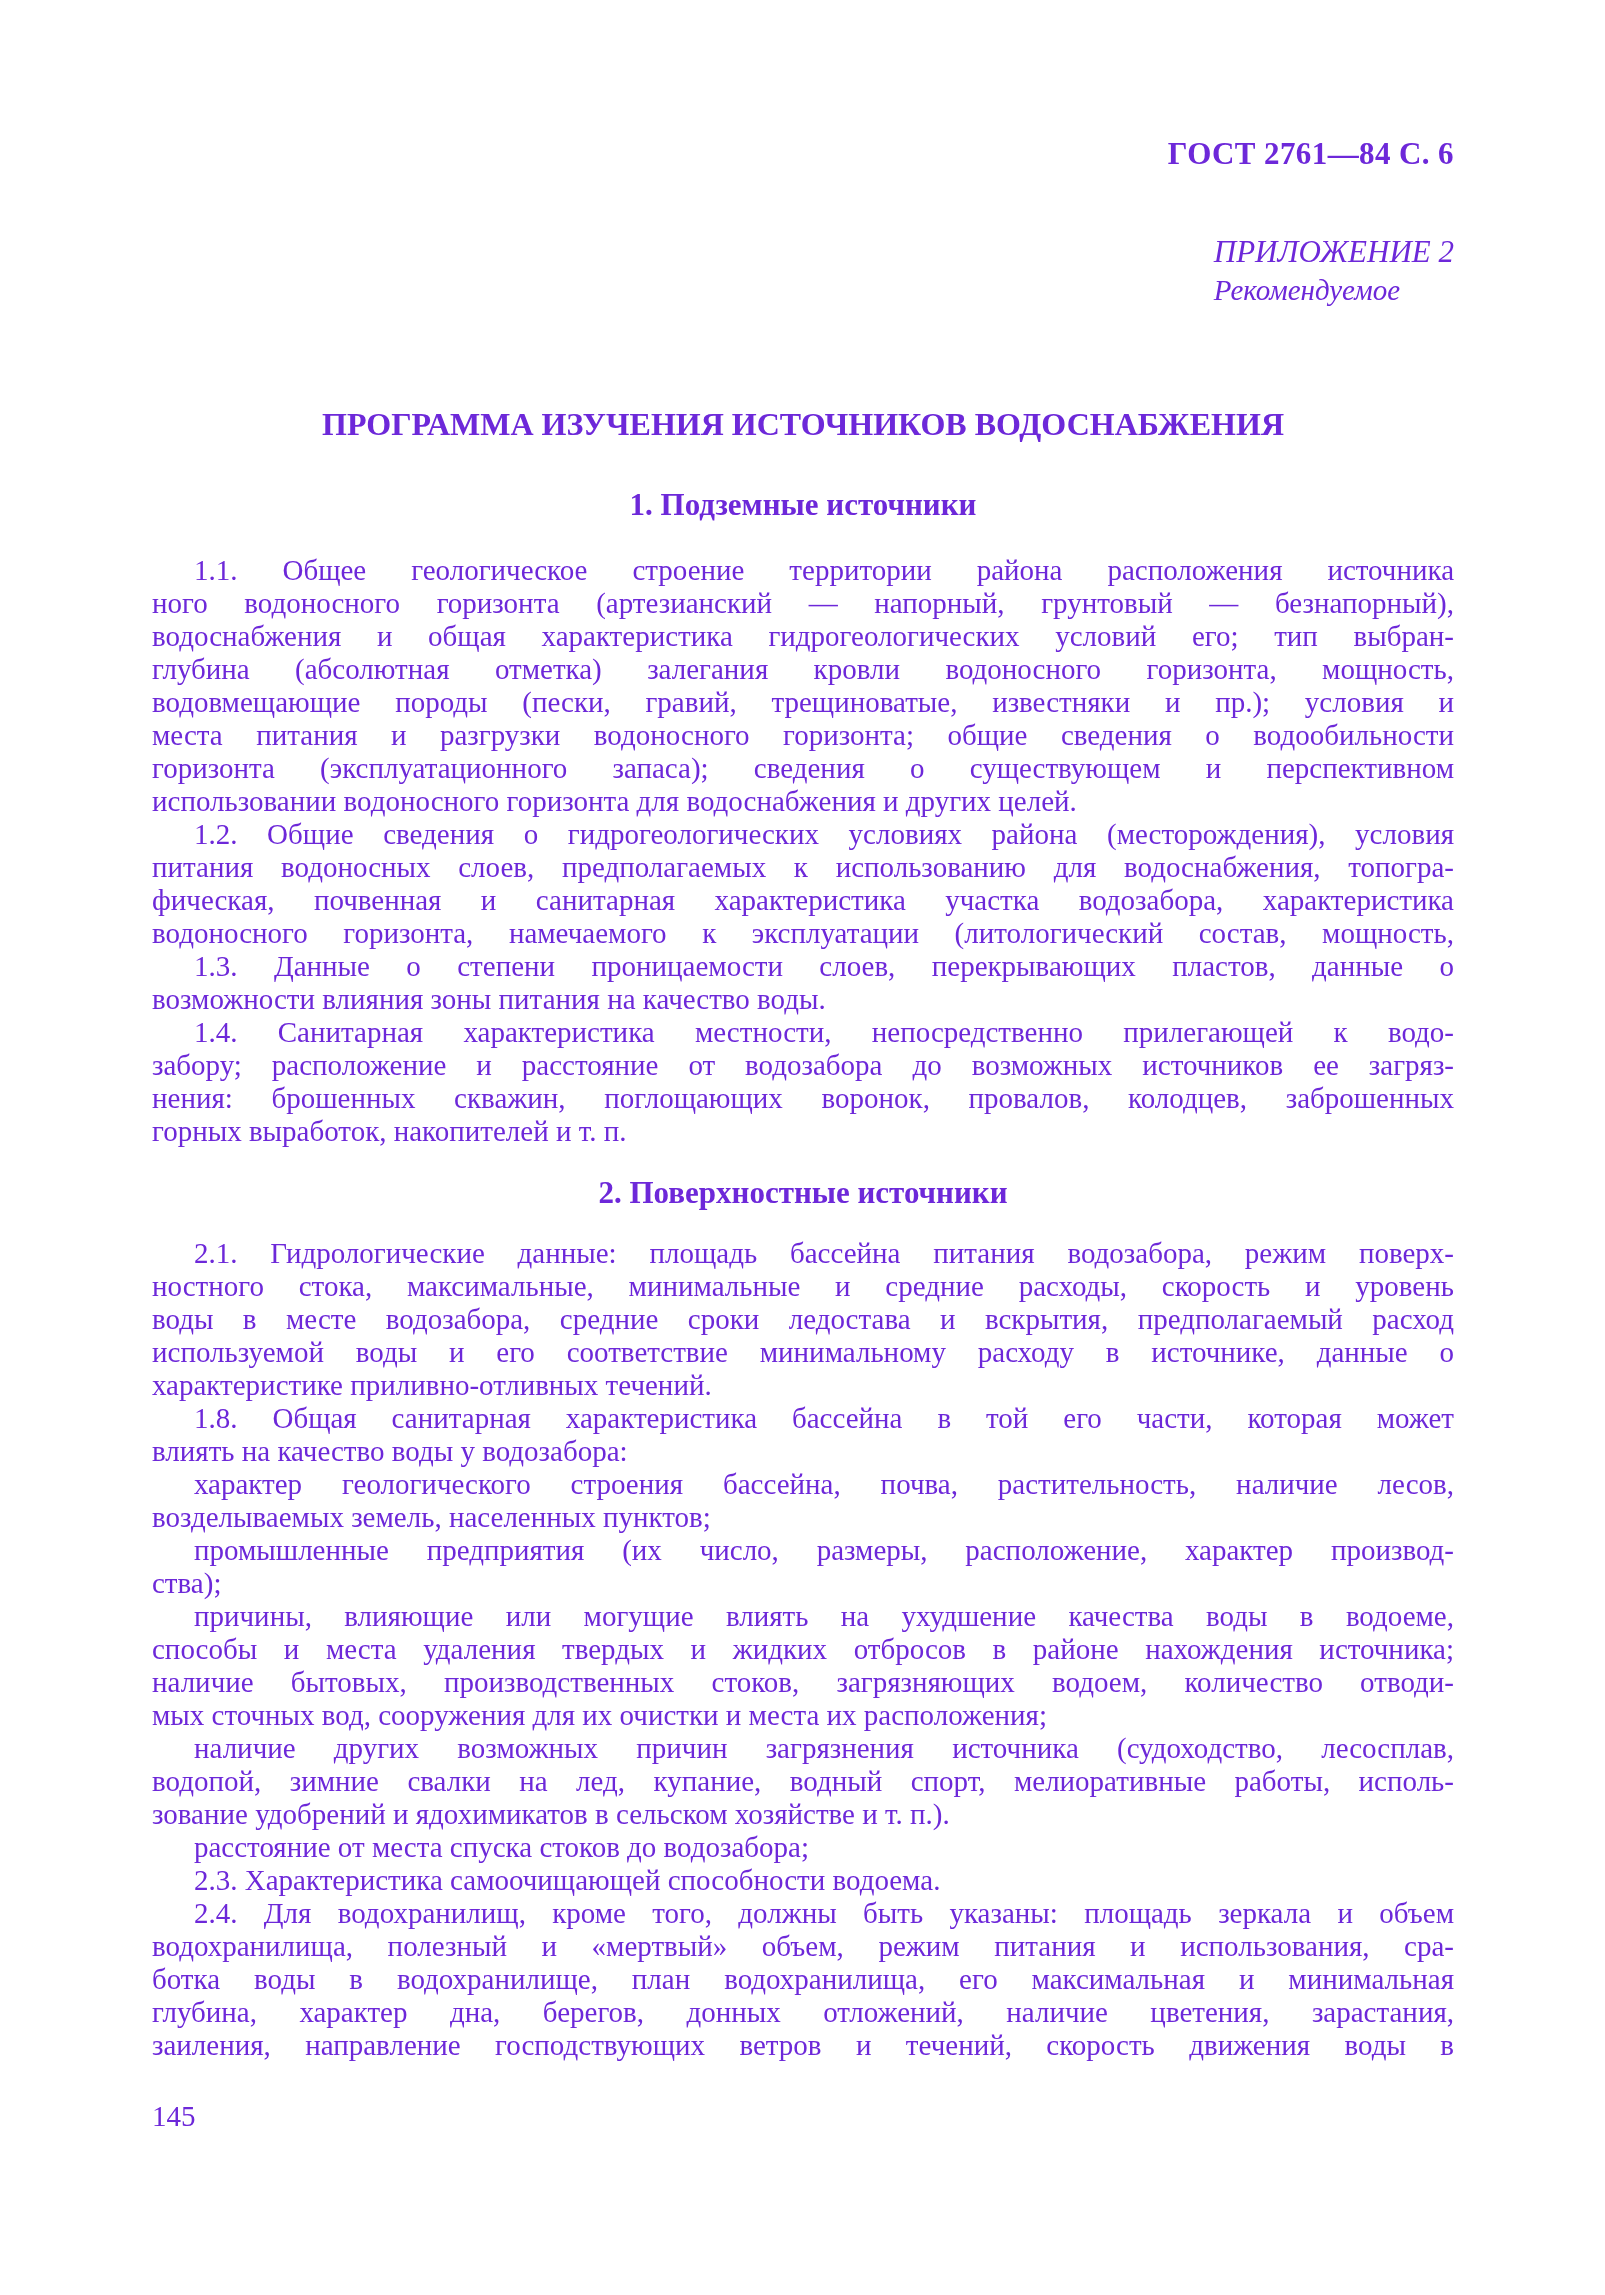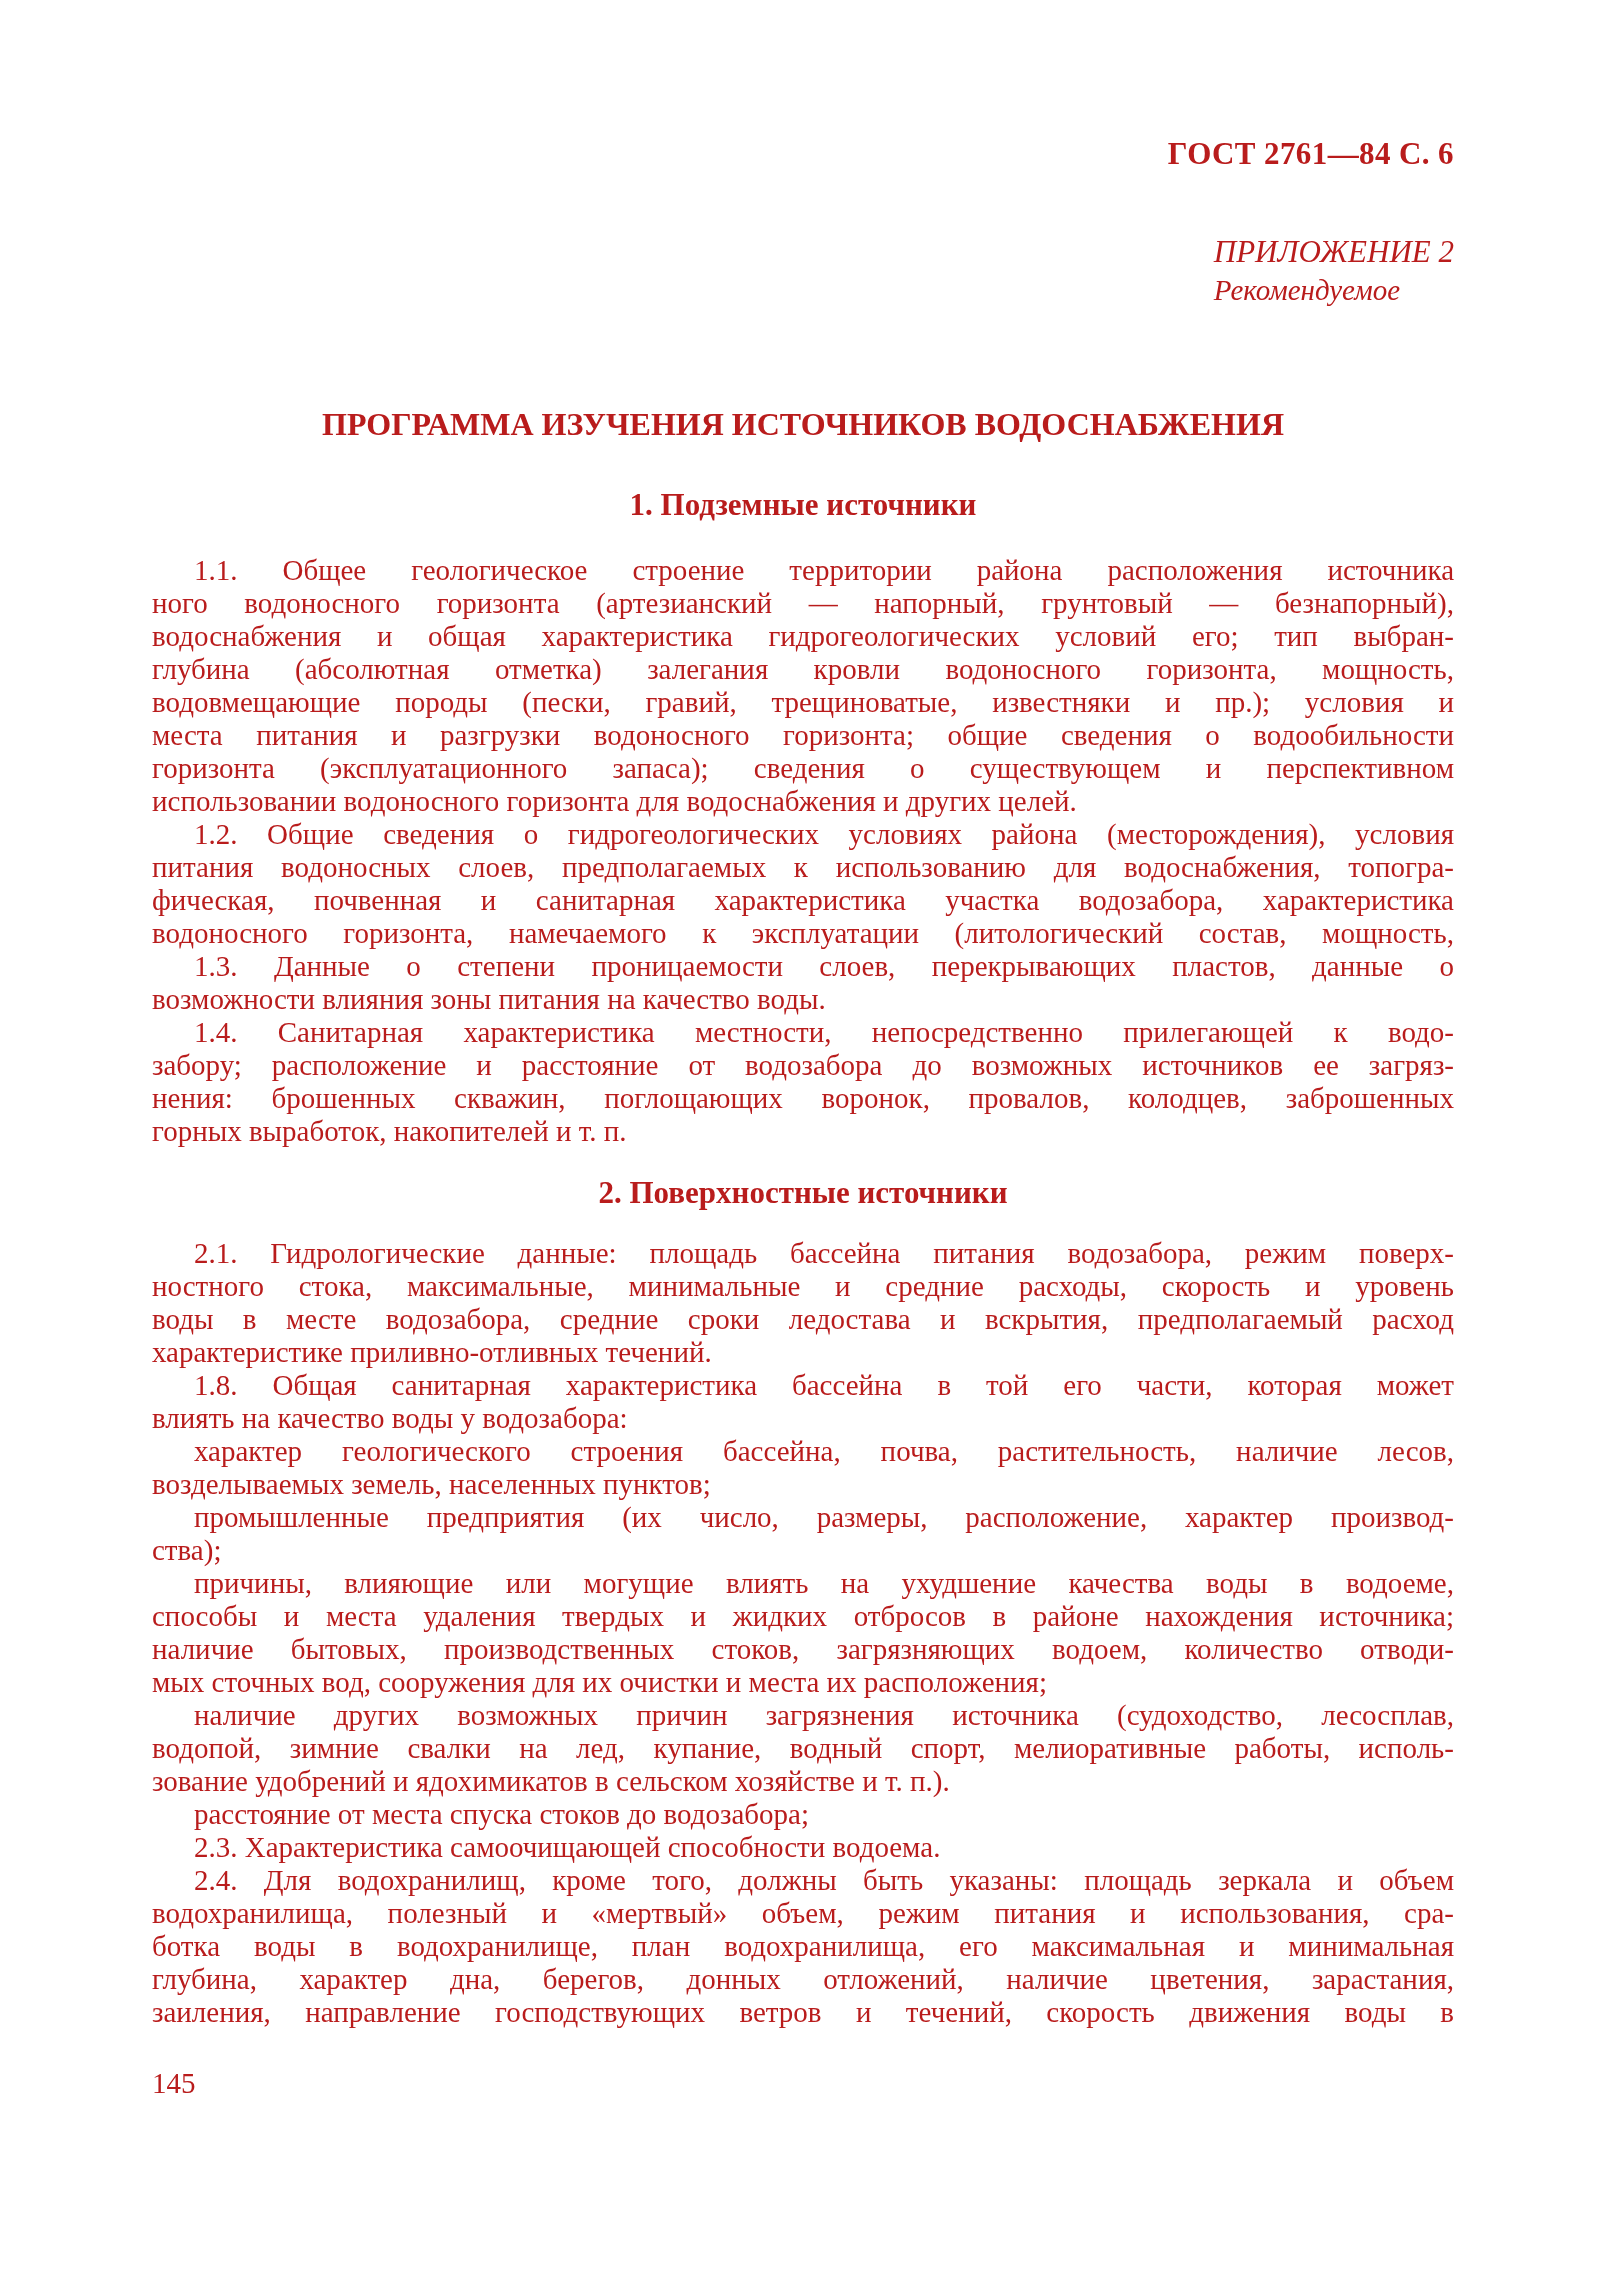--- a/index.html
+++ b/index.html
@@ -5,21 +5,21 @@
   html, body {
     margin: 0;
     padding: 0;
     background: #ffffff;
   }
   .page {
     position: relative;
     width: 1606px;
     height: 2295px;
     background: #ffffff;
-    color: #b91c1c;
+    color: #6d28d9;
     font-family: "Liberation Serif", "DejaVu Serif", serif;
     box-sizing: border-box;
     padding: 136px 152px 0 152px;
     overflow: hidden;
   }
   .doc-header {
     font-size: 31px;
     line-height: 36px;
     font-weight: bold;
     text-align: right;
@@ -131,20 +131,21 @@
           <div class="ln">нения: брошенных скважин, поглощающих воронок, провалов, колодцев, заброшенных</div>
           <div class="ln last">горных выработок, накопителей и т. п.</div>
         </div>
       </div>
       <div class="section-heading later">2. Поверхностные источники</div>
       <div class="section-body later">
         <div class="paragraph">
           <div class="ln first">2.1. Гидрологические данные: площадь бассейна питания водозабора, режим поверх-</div>
           <div class="ln">ностного стока, максимальные, минимальные и средние расходы, скорость и уровень</div>
           <div class="ln">воды в месте водозабора, средние сроки ледостава и вскрытия, предполагаемый расход</div>
+          <div class="ln">используемой воды и его соответствие минимальному расходу в источнике, данные о</div>
           <div class="ln last">характеристике приливно-отливных течений.</div>
         </div>
         <div class="paragraph">
           <div class="ln first">1.8. Общая санитарная характеристика бассейна в той его части, которая может</div>
           <div class="ln last">влиять на качество воды у водозабора:</div>
         </div>
         <div class="paragraph">
           <div class="ln first">характер геологического строения бассейна, почва, растительность, наличие лесов,</div>
           <div class="ln last">возделываемых земель, населенных пунктов;</div>
         </div>

